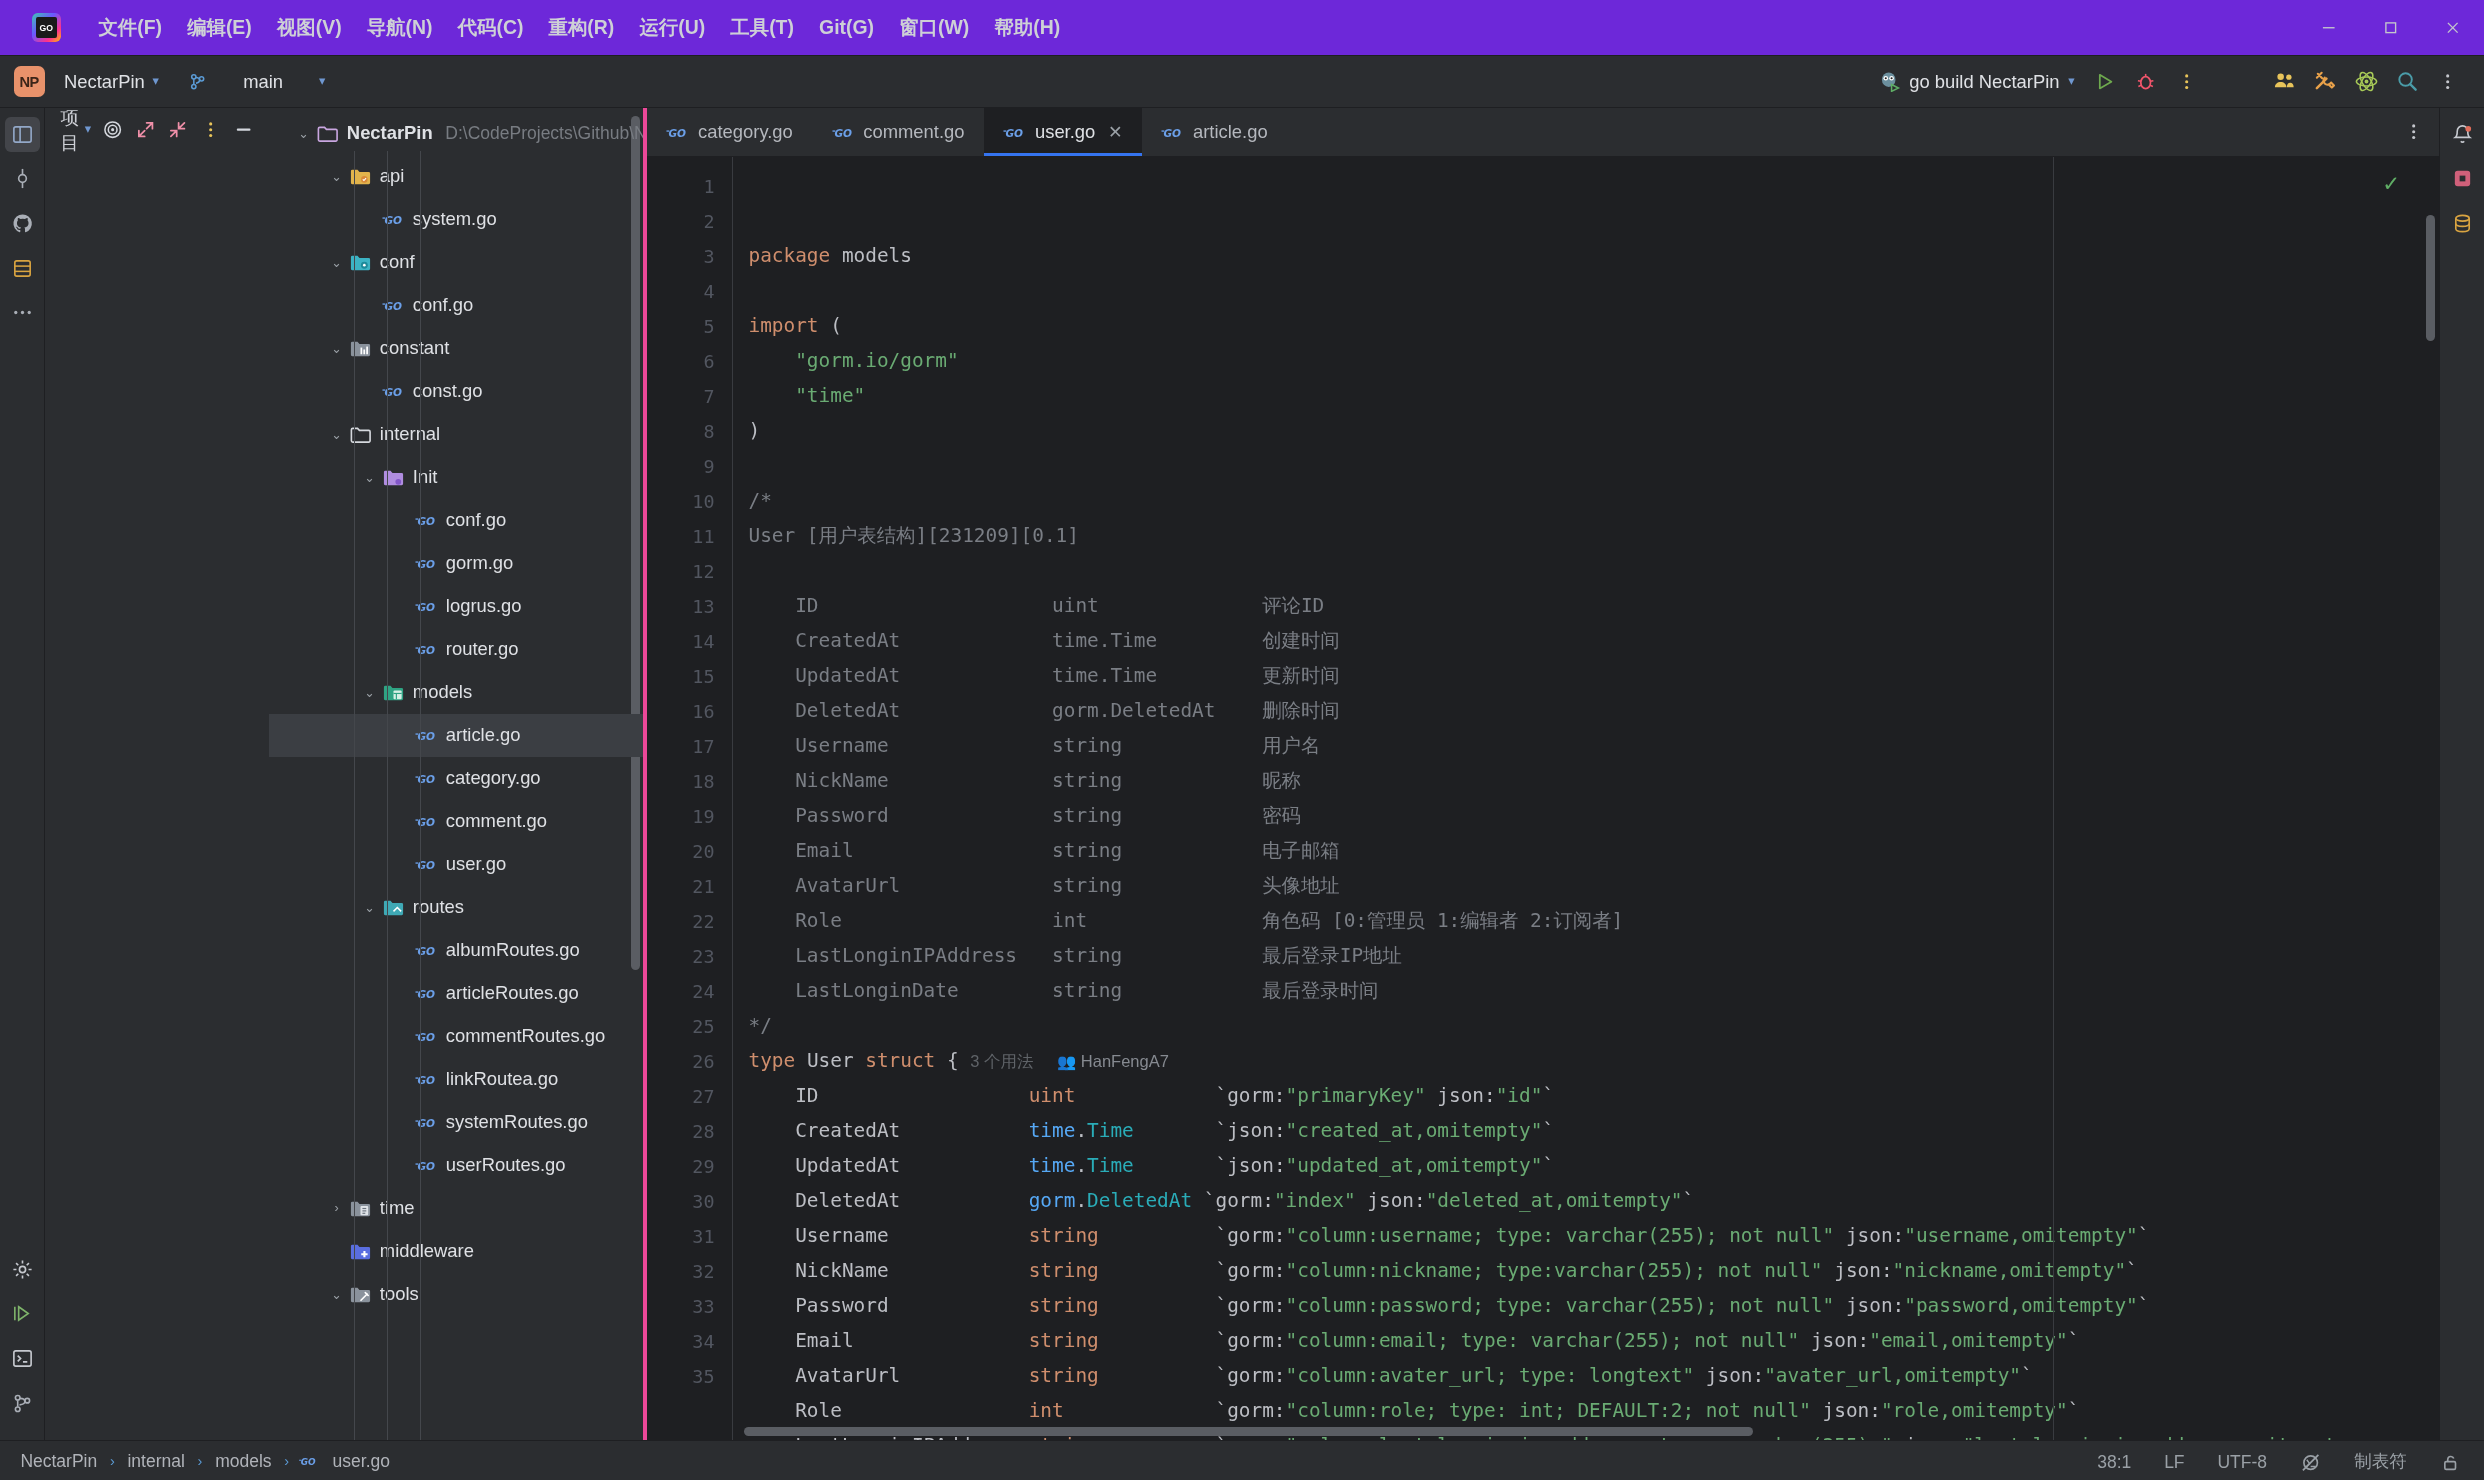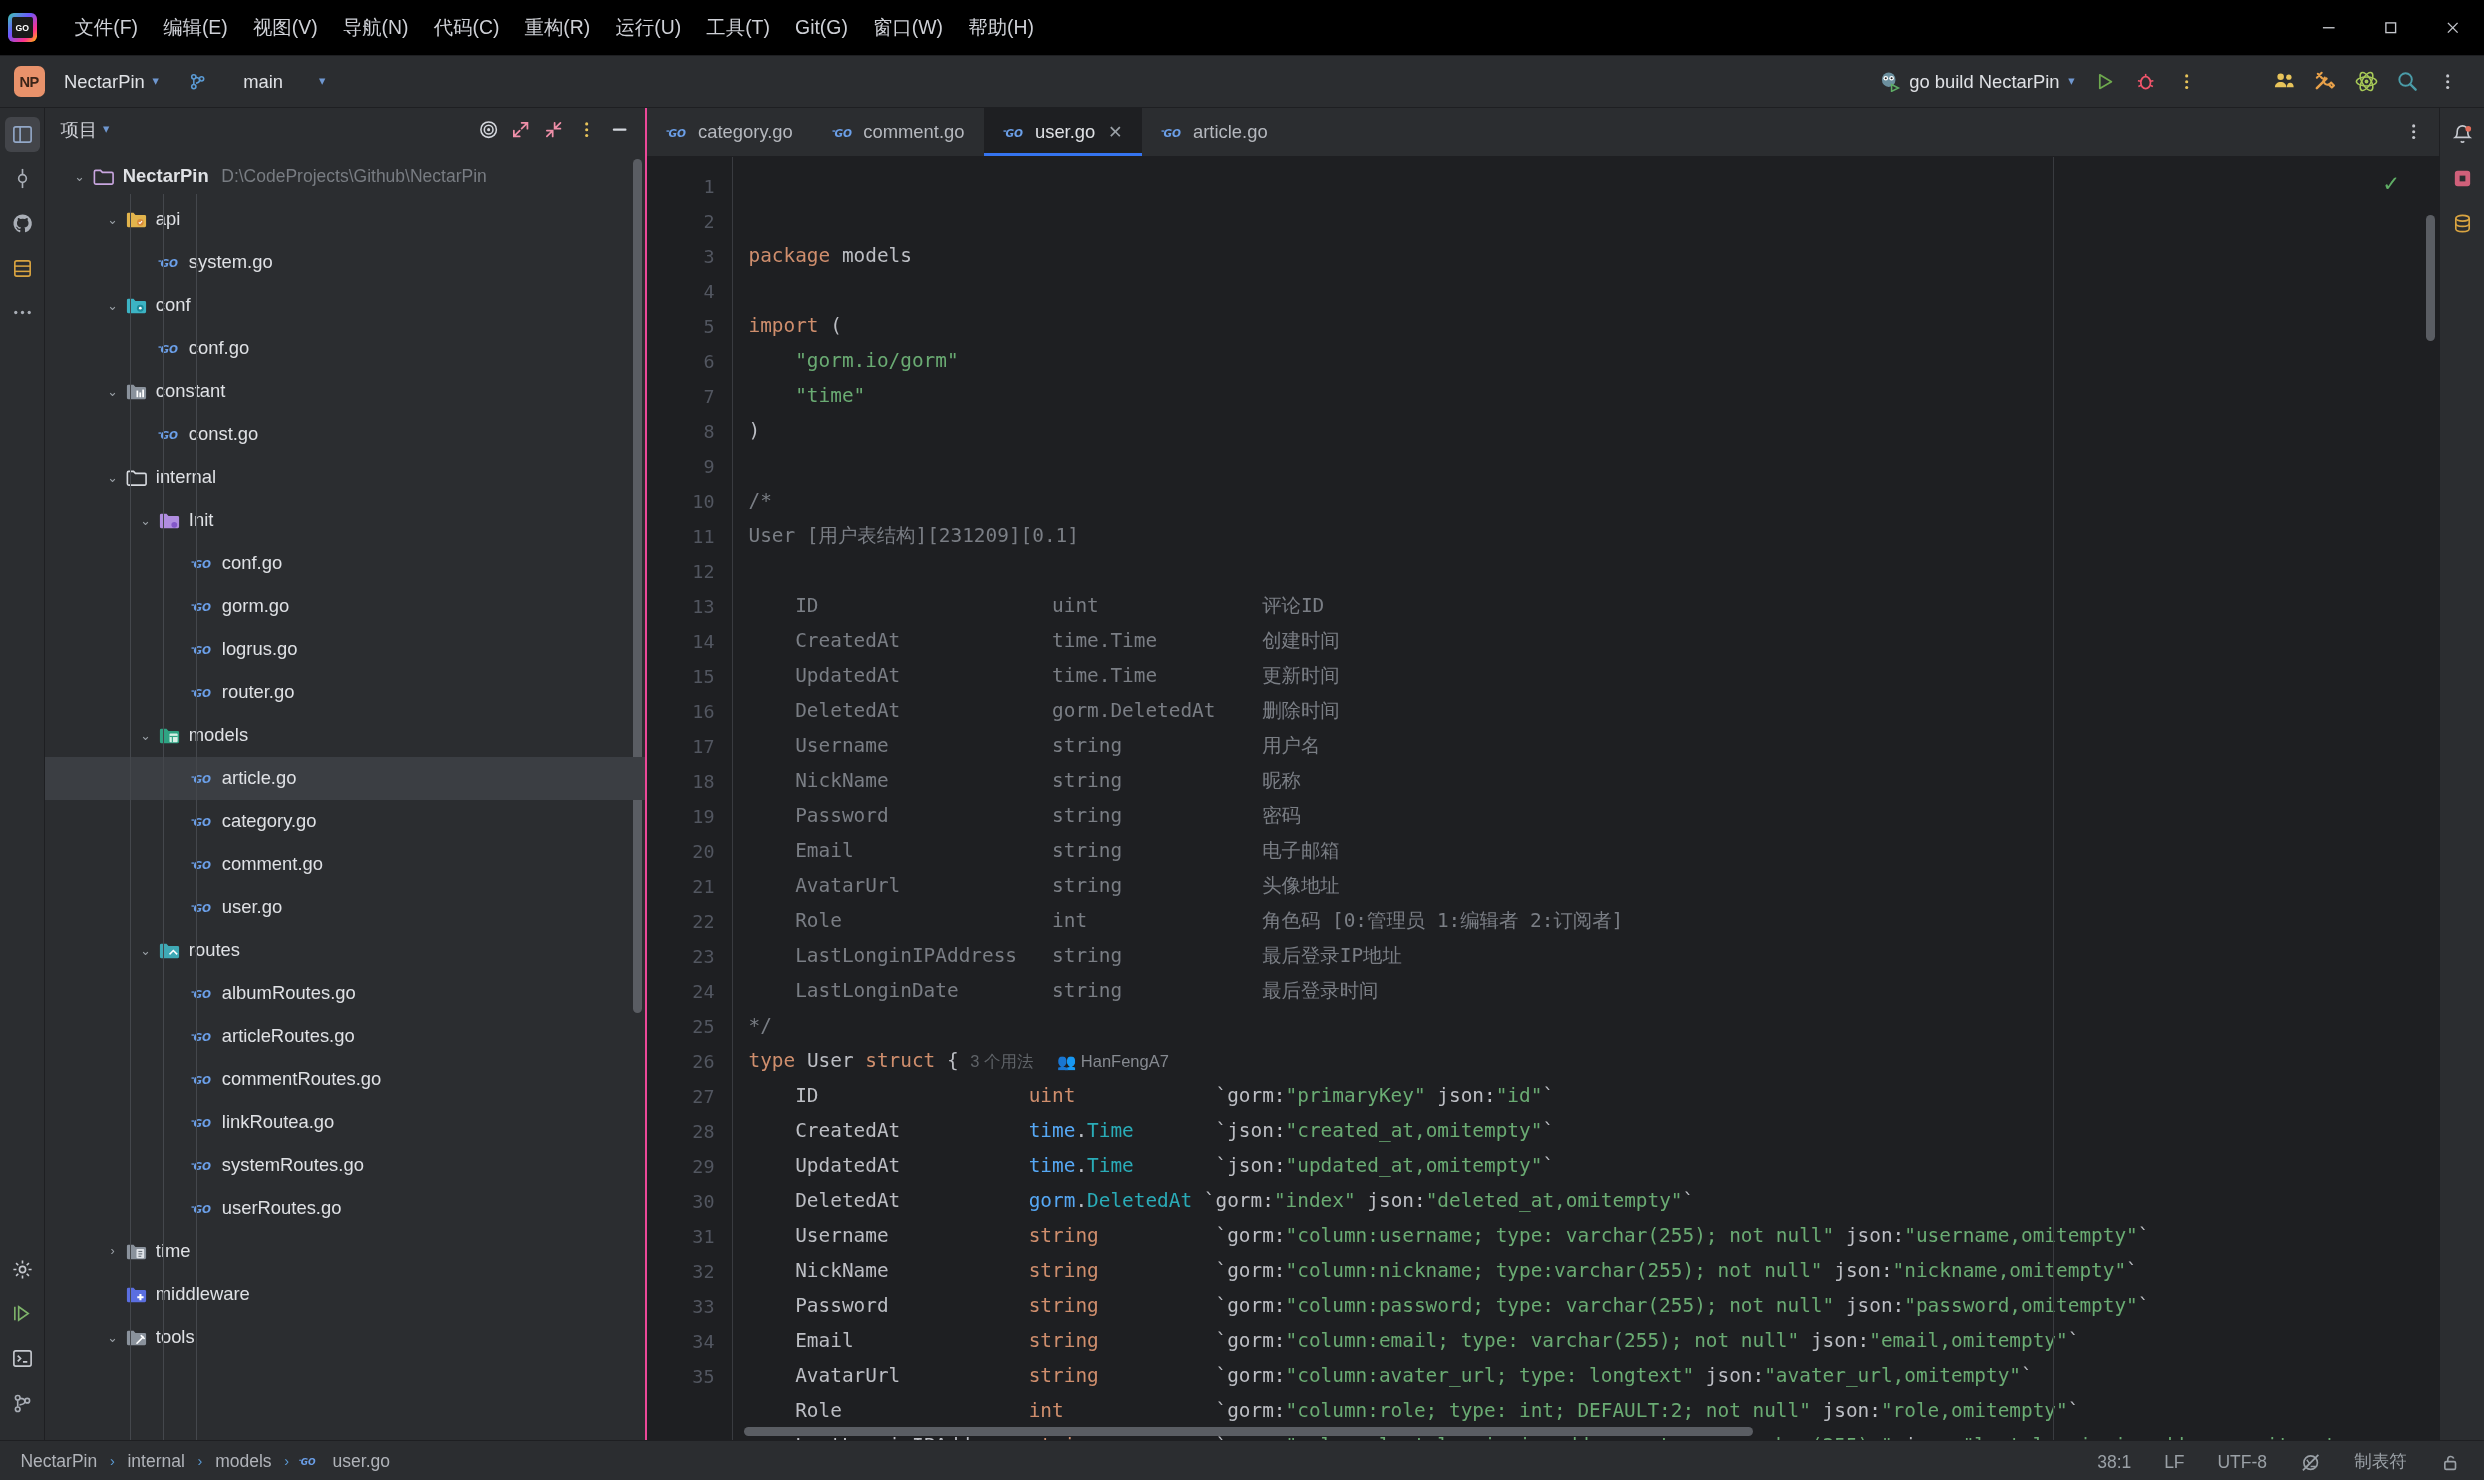--- a/index.html
+++ b/index.html
@@ -8,25 +8,26 @@
     background: #2b2d30;
     font-family: "Liberation Sans", "DejaVu Sans", sans-serif;
     overflow: hidden;
     -webkit-font-smoothing: antialiased;
   }
   .app { width: 2484px; height: 1481px; display: flex; flex-direction: column; background: #2b2d30; }
 
   
   .menubar {
     height: 56px; flex: 0 0 56px;
-    background: #000000;
+    background: #6d28d9;
     display: flex; align-items: center;
-    padding-left: 0;
+    padding-left: 24px;
     border-bottom: 1px solid #1e1f22;
     position: relative;
+    font-weight: bold;
   }
   .goland-logo {
     width: 29px; height: 29px; margin-right: 25px; margin-left: 7.8px;
     border-radius: 5.8px; position: relative; overflow: hidden;
     background: linear-gradient(135deg,#3dc9b0 0%, #6b57ff 40%, #ff318c 75%, #ffc400 100%);
     flex: 0 0 29px;
   }
   .goland-logo::after {
     content: "GO"; position: absolute; left: 3.9px; top: 3.9px; right: 3.9px; bottom: 3.9px;
     background: #1a1a1a; border-radius: 1.9px; color: #fff;
@@ -90,21 +91,21 @@
   
   .rstripe {
     width: 45px; flex: 0 0 45px; background: #2b2d30;
     display: flex; flex-direction: column; align-items: center;
     padding-top: 8.7px; border-left: 1px solid #1e1f22;
   }
 
   
   .project-panel {
     width: 602px; flex: 0 0 602px; background: #2b2d30;
-    display: flex; flex-direction: column; border-right: 2px solid #ec4899;
+    display: flex; flex-direction: row; border-right: 4px solid #ec4899;
     min-height: 0;
   }
   .pp-header {
     height: 43px; flex: 0 0 43px; display: flex; align-items: center;
     padding: 0 9.7px 0 15.5px; gap: 5.8px;
   }
   .pp-title { color: #ced0d6; font-size: 18.4px; }
   .pp-tools { margin-left: auto; display: flex; align-items: center; gap: 1.9px; }
   .pp-btn {
     width: 31px; height: 31px; display: flex; align-items: center; justify-content: center;

